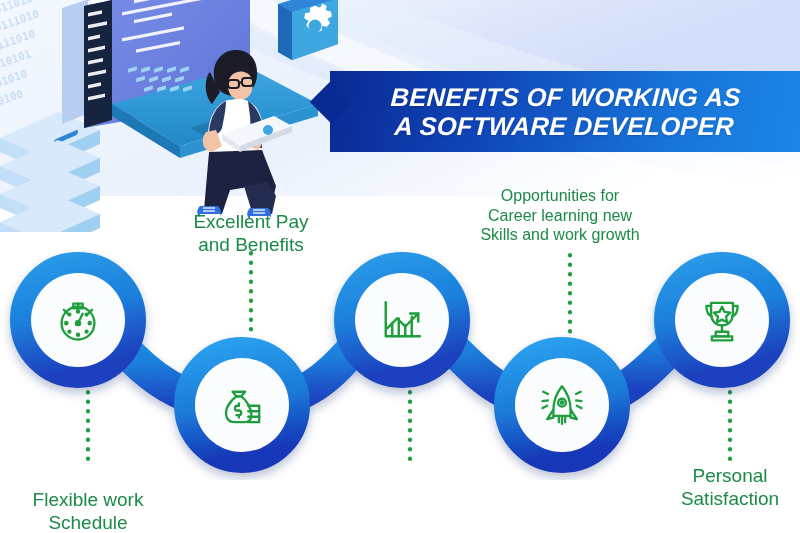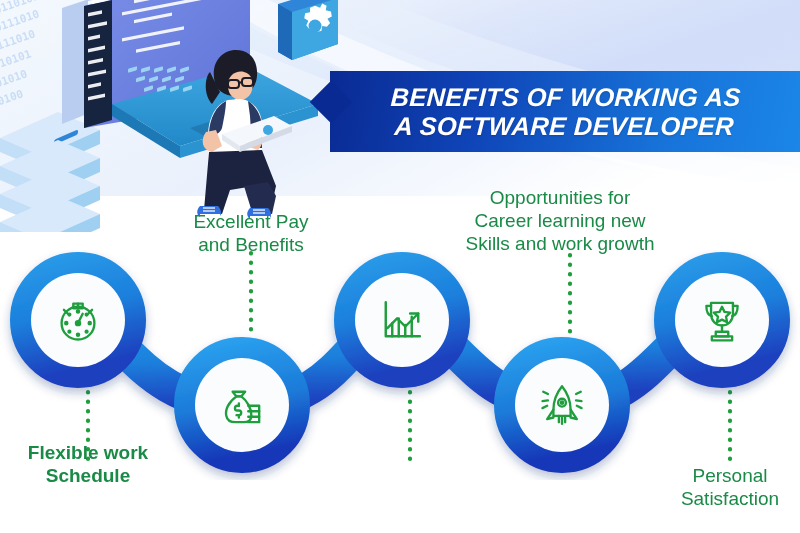--- a/index.html
+++ b/index.html
@@ -43,21 +43,21 @@
   .node .icon {
     position:absolute; inset:0; display:flex;
     align-items:center; justify-content:center;
   }
 
   
   .label {
     position:absolute; color:#1a8a47; text-align:center;
     font-size:19px; line-height:1.22; white-space:pre-line; z-index:7;
   }
-  .label.small { font-size:19px; }
+  .label.small { font-size:16px; }
 
   .dots { position:absolute; z-index:3; }
 </style>
 </head>
 <body>
 
 <div class="stage">
 
   <svg class="bg" viewBox="0 0 800 533" preserveAspectRatio="none">
     <defs>
@@ -369,20 +369,20 @@
     </g>
   </svg>
 
   <div class="label" style="left:160px; top:210px; width:182px;">Excellent Pay
 and Benefits</div>
 
   <div class="label small" style="left:440px; top:186px; width:240px;">Opportunities for
 Career learning new
 Skills and work growth</div>
 
-  <div class="label" style="left:0px; top:441px; width:176px;font-weight:bold;">Flexible work
+  <div class="label" style="left:0px; top:488px; width:176px;">Flexible work
 Schedule</div>
 
 
   <div class="label" style="left:642px; top:464px; width:176px;">Personal
 Satisfaction</div>
 
 </div>
 
 </body></html>

